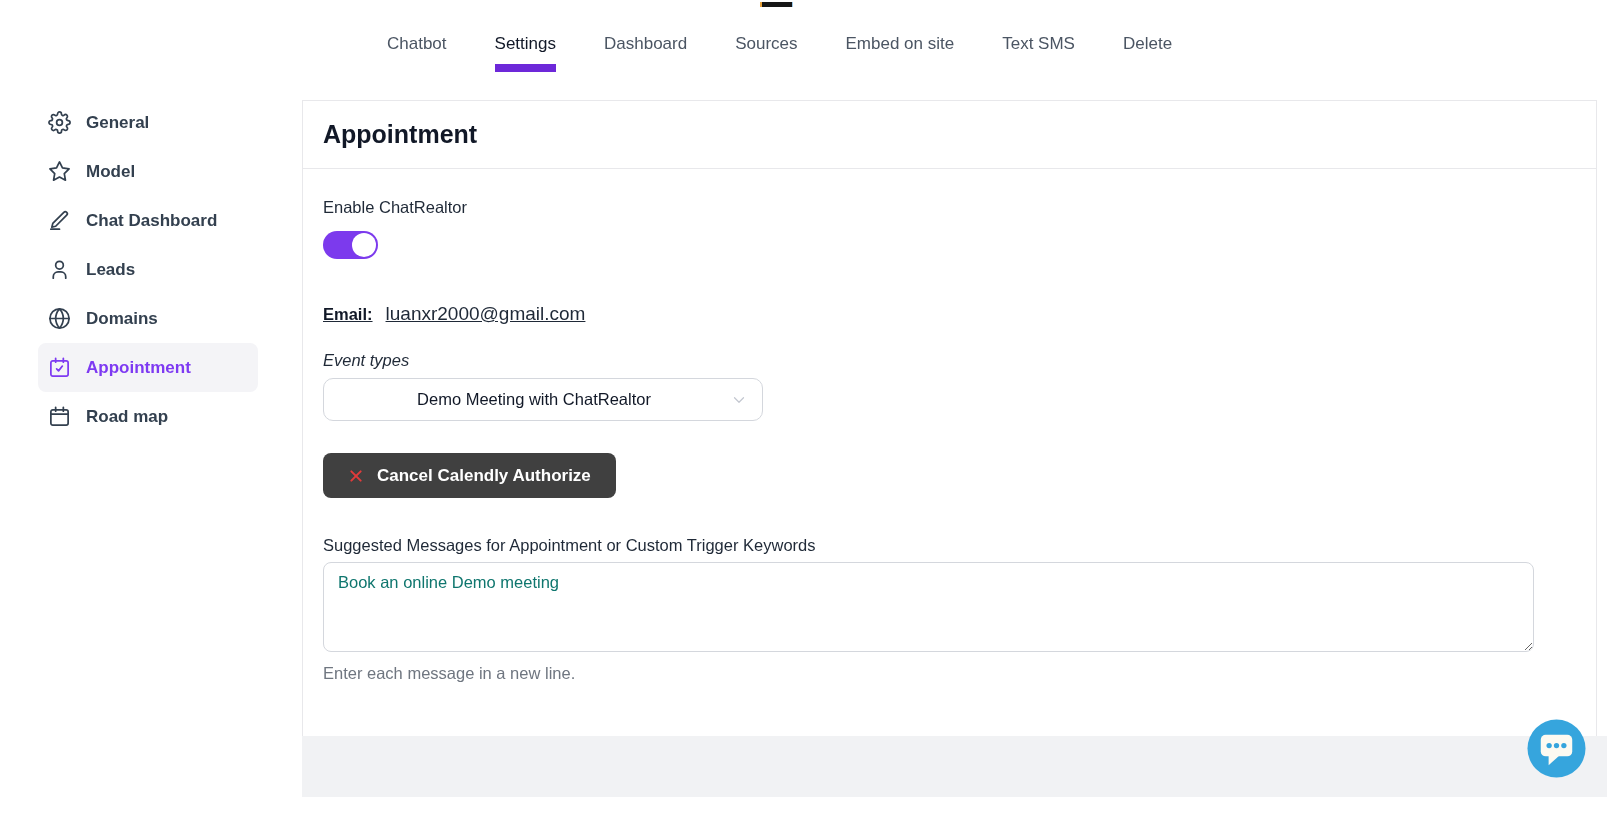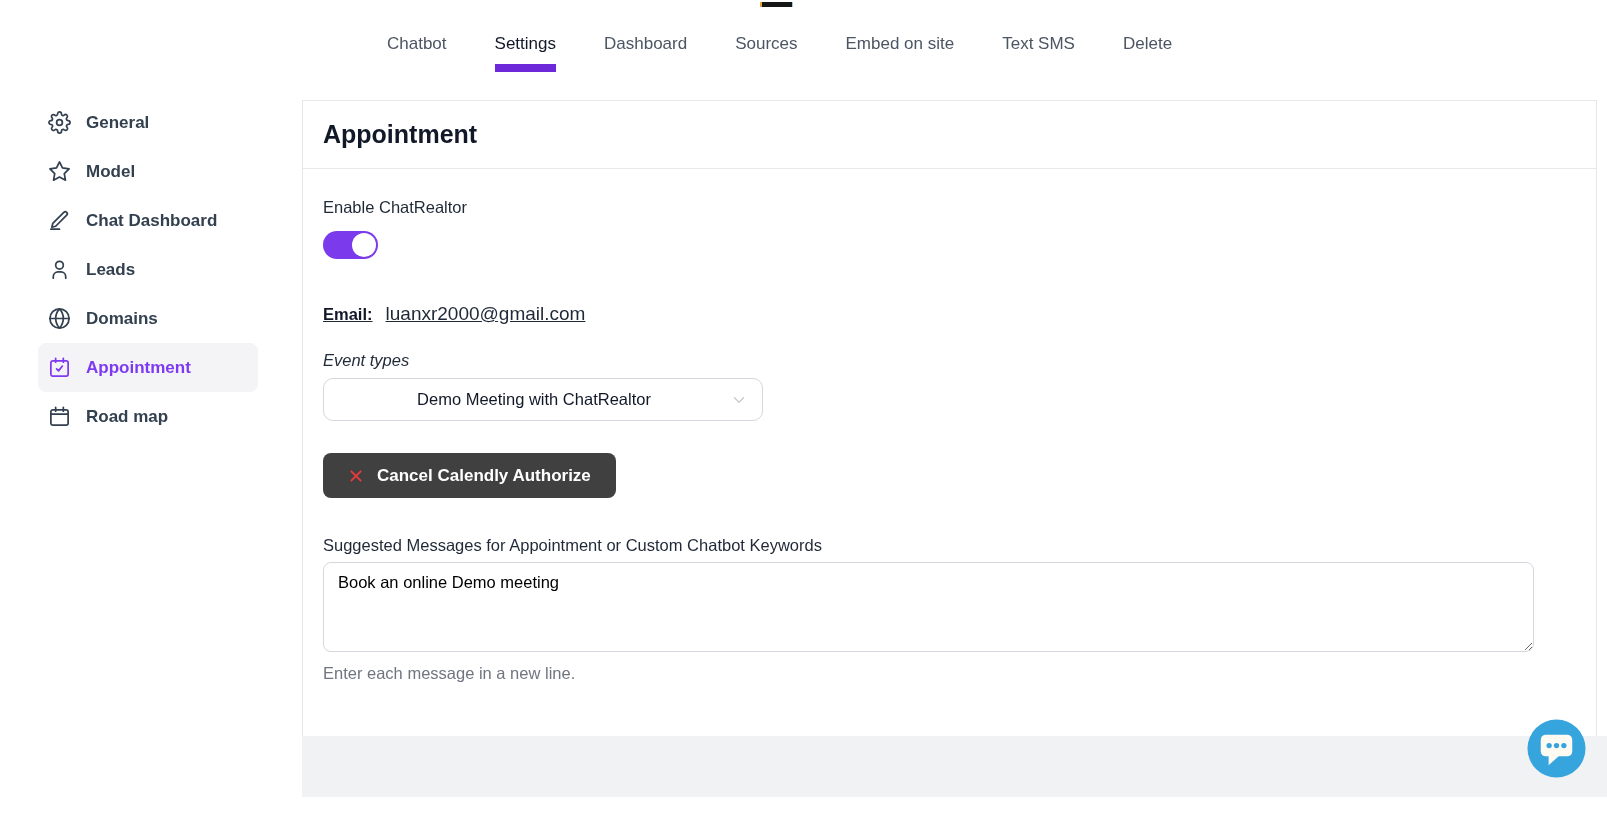--- a/index.html
+++ b/index.html
@@ -121,21 +121,21 @@
   }
 
   .lbl-suggested { margin-top: 38px; }
 
   textarea.suggested {
     margin-top: 7px; display: block;
     width: 1211px; height: 90px;
     border: 1px solid #d4d7dd; border-radius: 8px;
     padding: 10px 14px;
     font-family: "Liberation Sans", sans-serif;
-    font-size: 16.5px; color: #000000;
+    font-size: 16.5px; color: #0f766e;
     resize: both; outline: none;
   }
   .hint { margin-top: 12px; font-size: 16.5px; color: #6f7680; }
 
   
   .footer {
     position: absolute; left: 302px; top: 736px;
     width: 1443px; height: 61px;
     background: #f1f2f4;
   }
@@ -250,21 +250,21 @@
     </div>
 
     <button class="cancel-btn">
       <svg viewBox="0 0 24 24" fill="none" stroke="#e23b3b" stroke-width="3" stroke-linecap="round">
           <line x1="5" y1="5" x2="19" y2="19"></line>
           <line x1="19" y1="5" x2="5" y2="19"></line>
         </svg>
       <span>Cancel Calendly Authorize</span>
     </button>
 
-    <div class="field-label lbl-suggested">Suggested Messages for Appointment or Custom Chatbot Keywords</div>
+    <div class="field-label lbl-suggested">Suggested Messages for Appointment or Custom Trigger Keywords</div>
     <textarea class="suggested" spellcheck="false" style="">Book an online Demo meeting</textarea>
     <div class="hint">Enter each message in a new line.</div>
 
   </div>
 </section>
 
 <div class="footer">
   <button class="save-btn">Save</button>
 </div>
 

